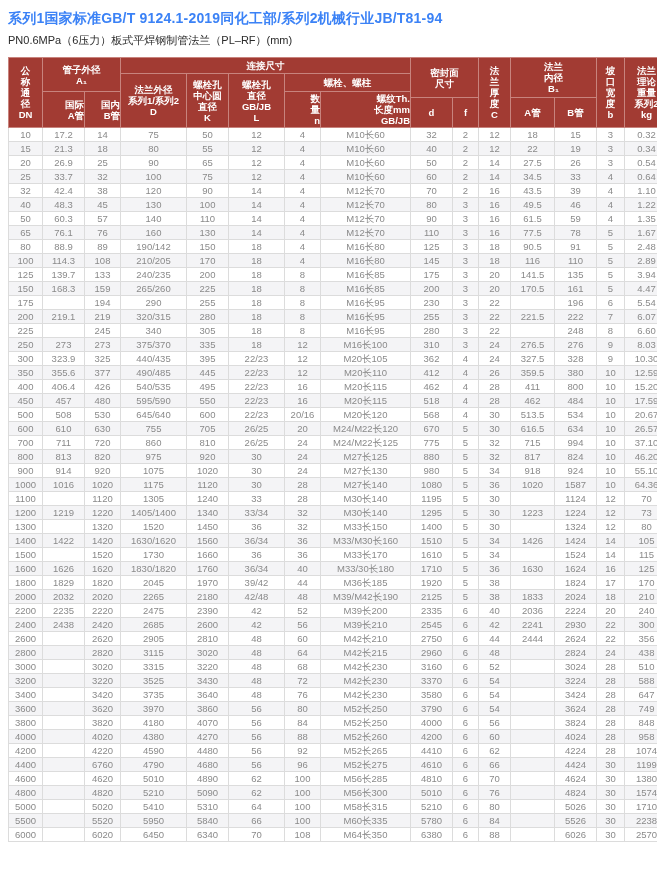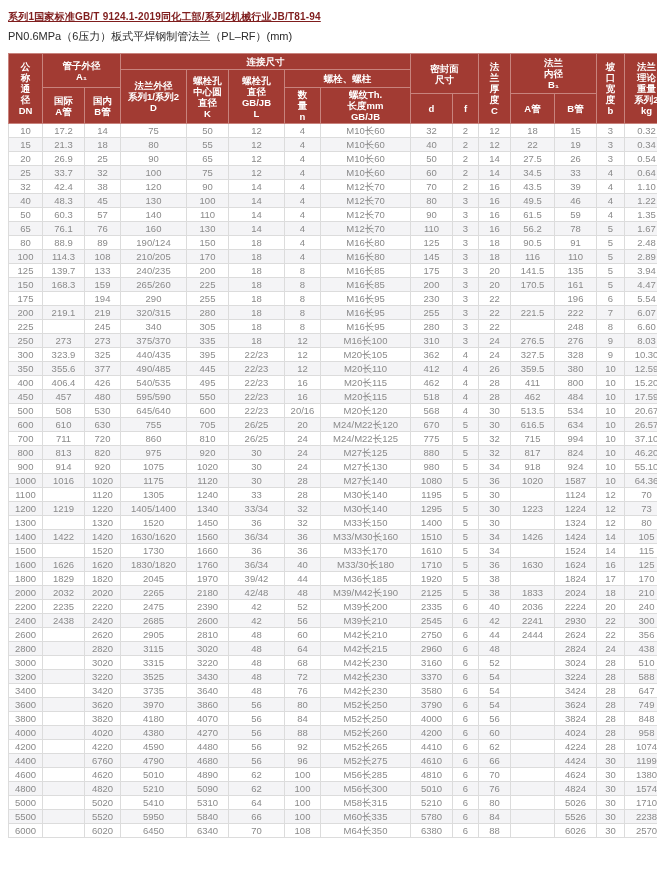--- a/index.html
+++ b/index.html
@@ -13,26 +13,25 @@
   }
   *{box-sizing:border-box;}
   html,body{margin:0;padding:0;}
   body{
     width:657px;
     background:var(--page-bg);
     font-family:"Liberation Sans","DejaVu Sans",sans-serif;
   }
   .page{padding:8px 8px 6px 8px;}
   .title{
-    font-size:10px;
+    font-size:14px;
     font-weight:bold;
-    color:#7f1d1d;
+    color:#3b82f6;
     margin:2px 0 5px 0;
     letter-spacing:0.2px;
-    text-decoration:underline;
   }
   .subtitle{
     font-size:11px;
     color:#2b2b2b;
     margin:0 0 9px 0;
   }
   table.spec{
     width:100%;
     border-collapse:collapse;
     table-layout:fixed;
@@ -58,21 +57,21 @@
     border:1px solid var(--body-border);
     padding:0 1px;
     height:13px;
     line-height:13px;
     white-space:nowrap;
     overflow:hidden;
   }
   table.spec tbody tr:nth-child(even){background:var(--row-alt);}
   tr.hr1 th{height:16px;}
   tr.hr2 th{height:16px;}
-  tr.hr3 th{height:14px;}
+  tr.hr3 th{height:14px;text-align:right;}
   tr.hr4 th{height:30px;}
 </style>
 </head>
 <body>
 
 <div class="page">
   <div class="title">系列1国家标准GB/T 9124.1-2019同化工部/系列2机械行业JB/T81-94</div>
   <div class="subtitle">PN0.6MPa（6压力）板式平焊钢制管法兰（PL–RF）(mm)</div>
 
   <table class="spec">
@@ -282,30 +281,30 @@
           <td>76.1</td>
           <td>76</td>
           <td>160</td>
           <td>130</td>
           <td>14</td>
           <td>4</td>
           <td>M12长70</td>
           <td>110</td>
           <td>3</td>
           <td>16</td>
-          <td>56.2</td>
+          <td>77.5</td>
           <td>78</td>
           <td>5</td>
           <td>1.67</td>
         </tr>
         <tr>
           <td>80</td>
           <td>88.9</td>
           <td>89</td>
-          <td>190/124</td>
+          <td>190/142</td>
           <td>150</td>
           <td>18</td>
           <td>4</td>
           <td>M16长80</td>
           <td>125</td>
           <td>3</td>
           <td>18</td>
           <td>90.5</td>
           <td>91</td>
           <td>5</td>

